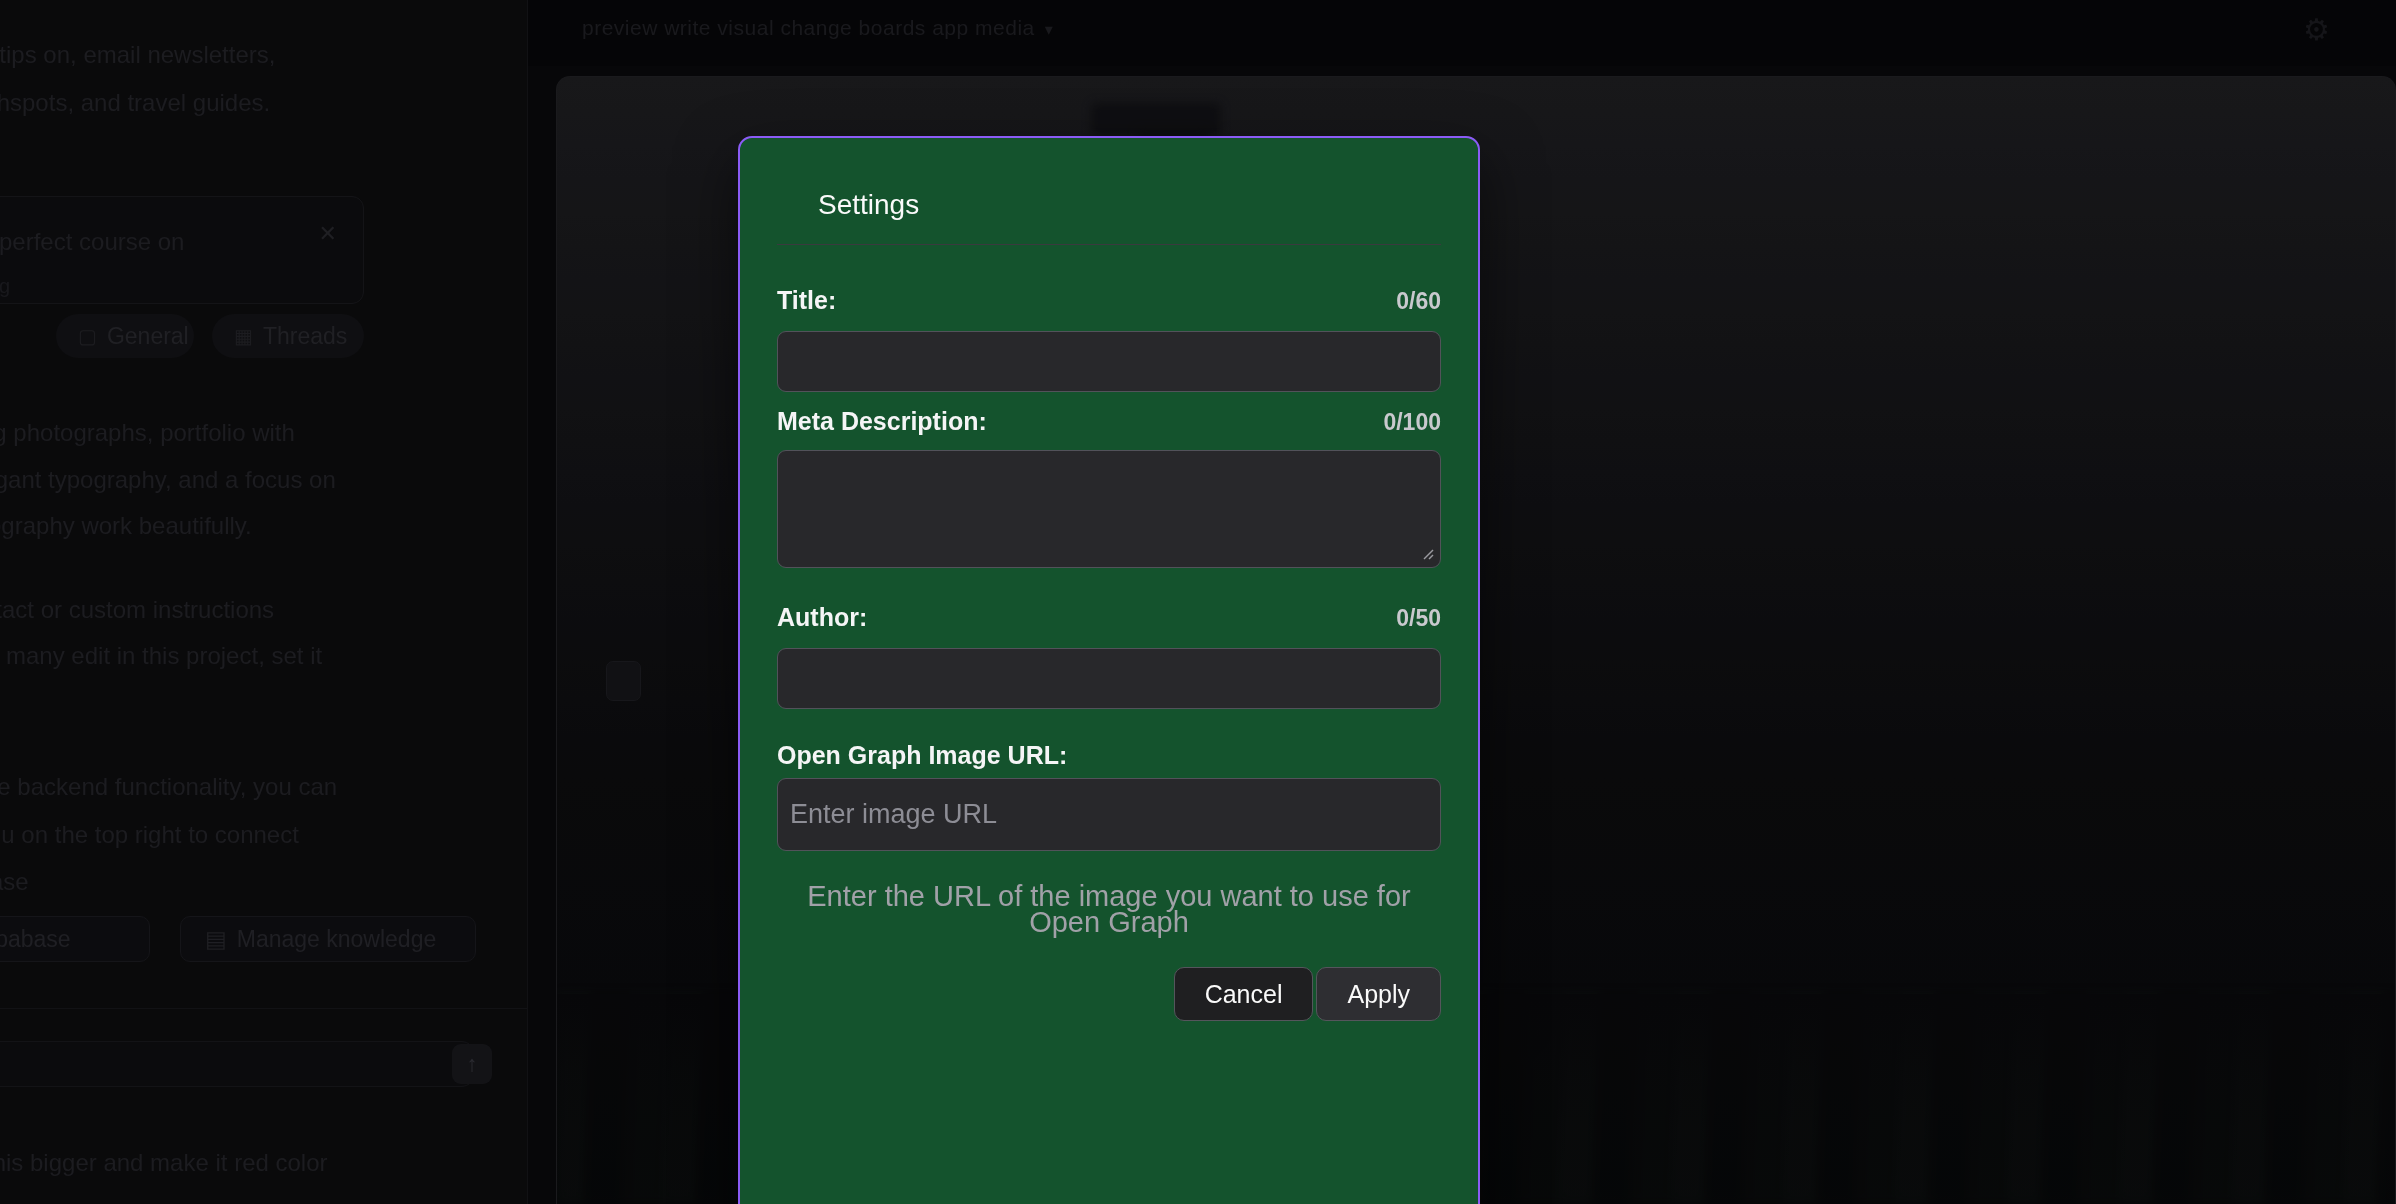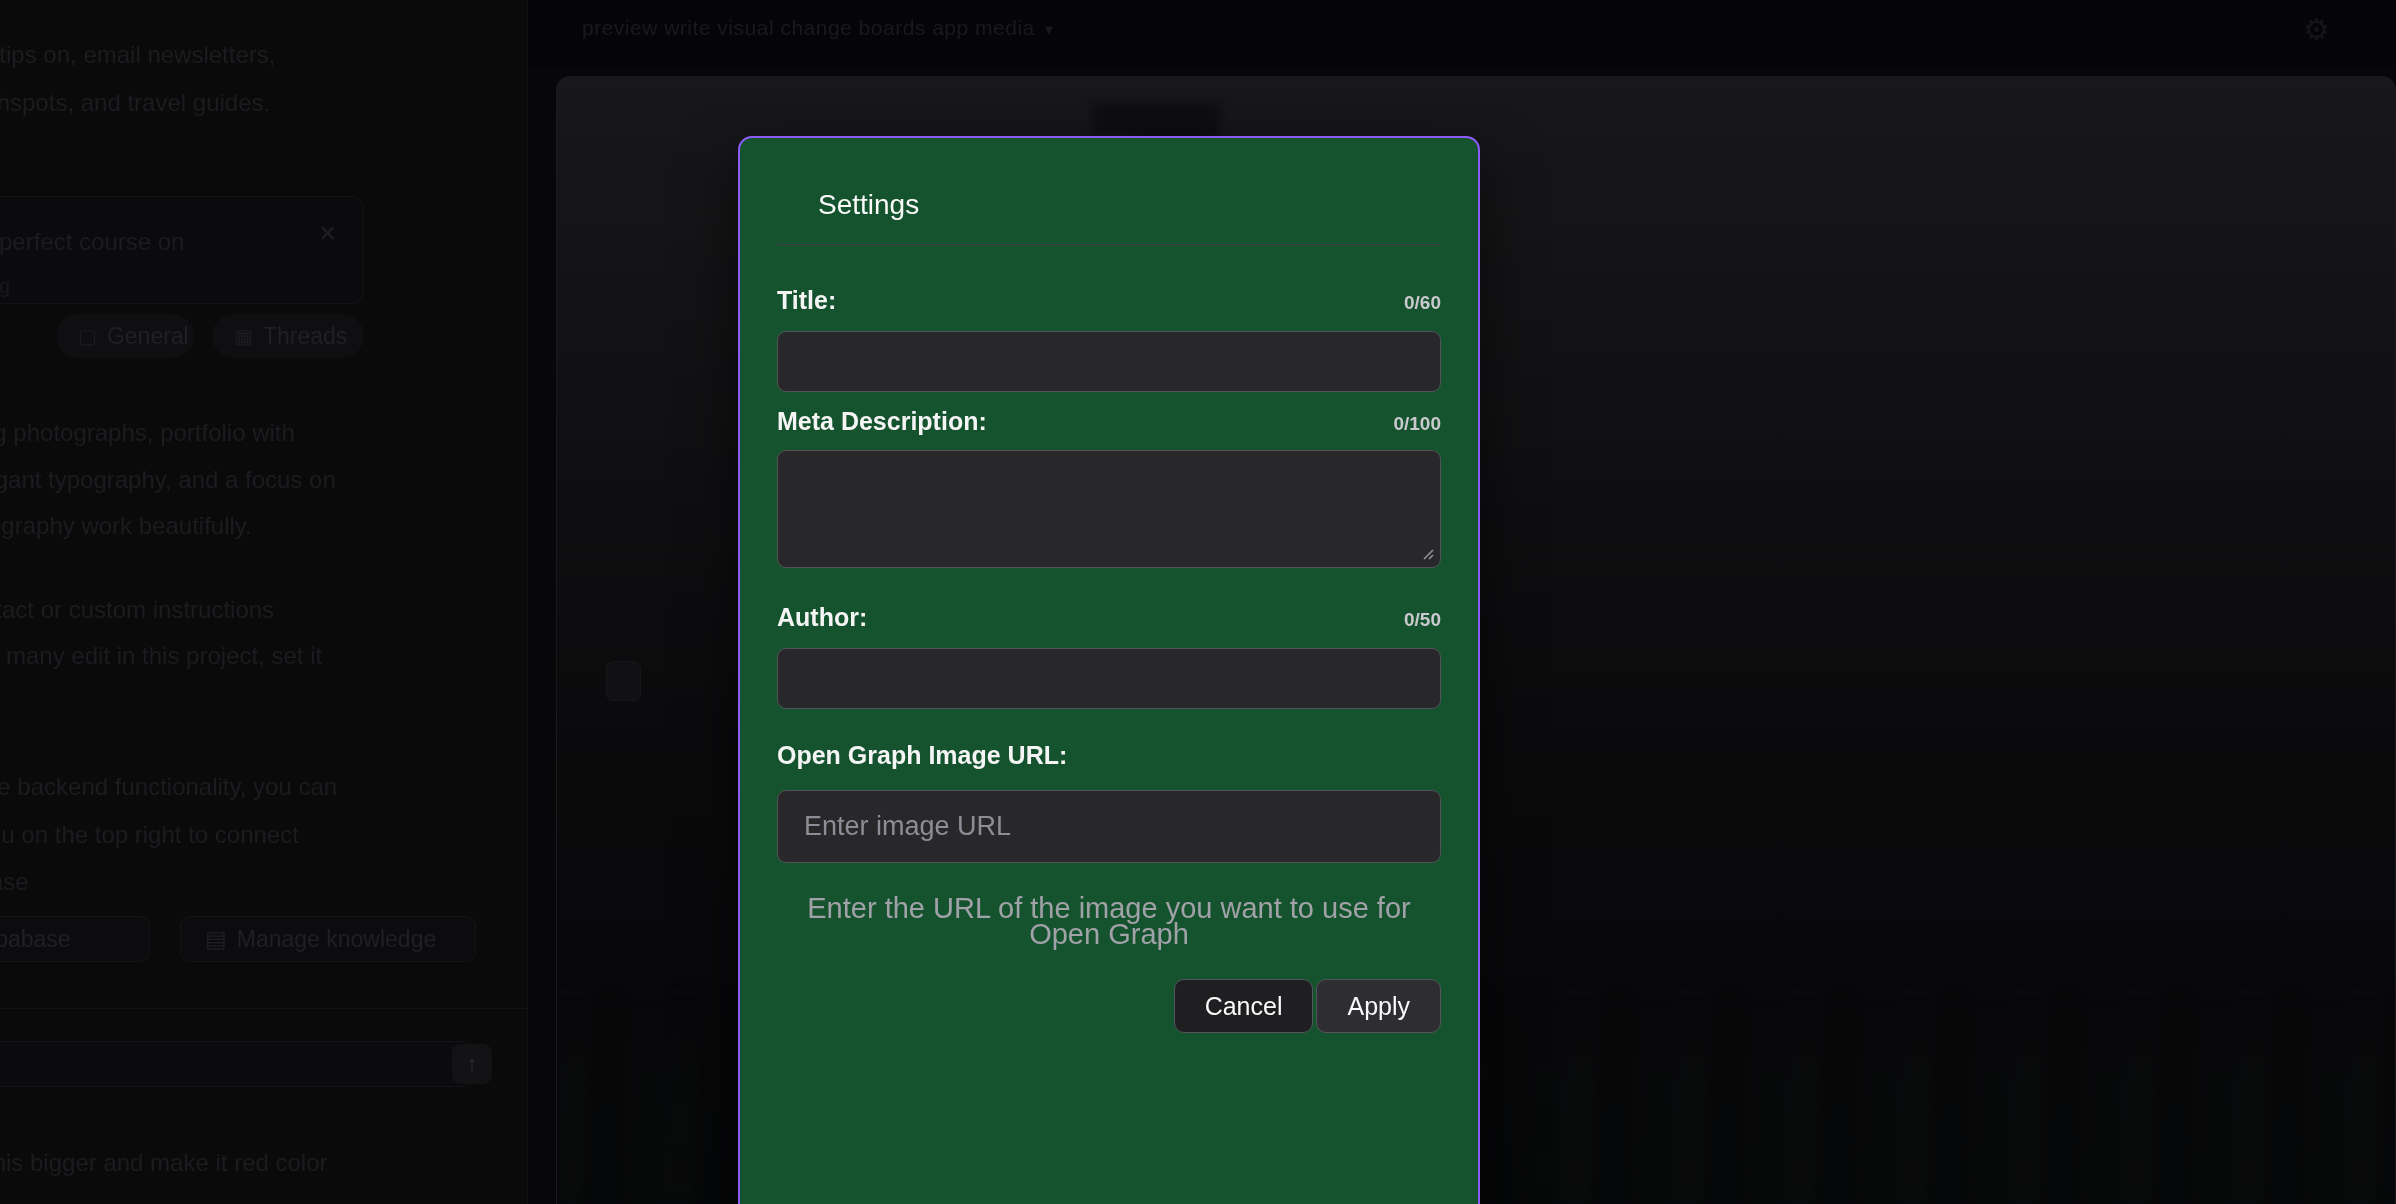--- a/index.html
+++ b/index.html
@@ -48,35 +48,35 @@
   .modal{
     position:absolute;left:738px;top:136px;width:742px;height:1136px;box-sizing:border-box;
     background:#14532d;border:2px solid #8b5cf6;border-radius:14px;
     box-shadow:0 24px 60px rgba(0,0,0,.55);
     padding:48px 37px 0;color:#f5f5f6;
   }
   .modal-title{font-size:28px;font-weight:500;color:#fafafa;margin:2px 0 0 41px;line-height:34px;}
   .modal-divider{border:none;border-top:1px solid #3a3a3e;margin:22px 0 0;}
   .field-head{display:flex;justify-content:space-between;align-items:baseline;font-weight:bold;}
   .field-label{font-size:25px;color:#f5f5f6;line-height:30px;}
-  .field-counter{font-size:19px;color:#c9c9ce;}
+  .field-counter{font-size:23px;color:#c9c9ce;}
   .ti{margin-top:40px;}
   .text-input{
     display:block;width:100%;box-sizing:border-box;margin-top:16px;height:61px;
     background:#28282b;border:1px solid #52525a;border-radius:9px;outline:none;
     color:#f5f5f6;font-size:25px;padding:0 24px;font-family:"Liberation Sans",sans-serif;
   }
   .textarea-wrap{position:relative;margin-top:14px;}
   .text-area{
     display:block;width:100%;box-sizing:border-box;height:118px;resize:none;
     background:#28282b;border:1px solid #52525a;border-radius:9px;outline:none;
     color:#f5f5f6;font-size:25px;padding:14px 24px;font-family:"Liberation Sans",sans-serif;
   }
   .resize-grip{position:absolute;right:6px;bottom:7px;}
-  .url-input{height:73px;font-size:27px;padding:0 26px;margin-top:20px;}
+  .url-input{height:73px;font-size:27px;padding:0 12px;margin-top:8px;}
   .url-input::placeholder{color:#8d8d95;}
   .helper{margin-top:32px;font-size:29px;color:#a1a1a8;line-height:26px;text-align:center;}
   .btn-row{display:flex;justify-content:flex-end;gap:3px;margin-top:32px;}
   .btn{height:54px;border-radius:10px;border:1px solid #55555c;font-size:25px;color:#fafafa;
        font-family:"Liberation Sans",sans-serif;display:flex;align-items:center;justify-content:center;cursor:pointer;}
   .btn-cancel{background:#1f1f21;padding:0 30px;}
   .btn-apply{background:#2e2e32;padding:8px 30px;}
 </style>
 </head>
 <body>

